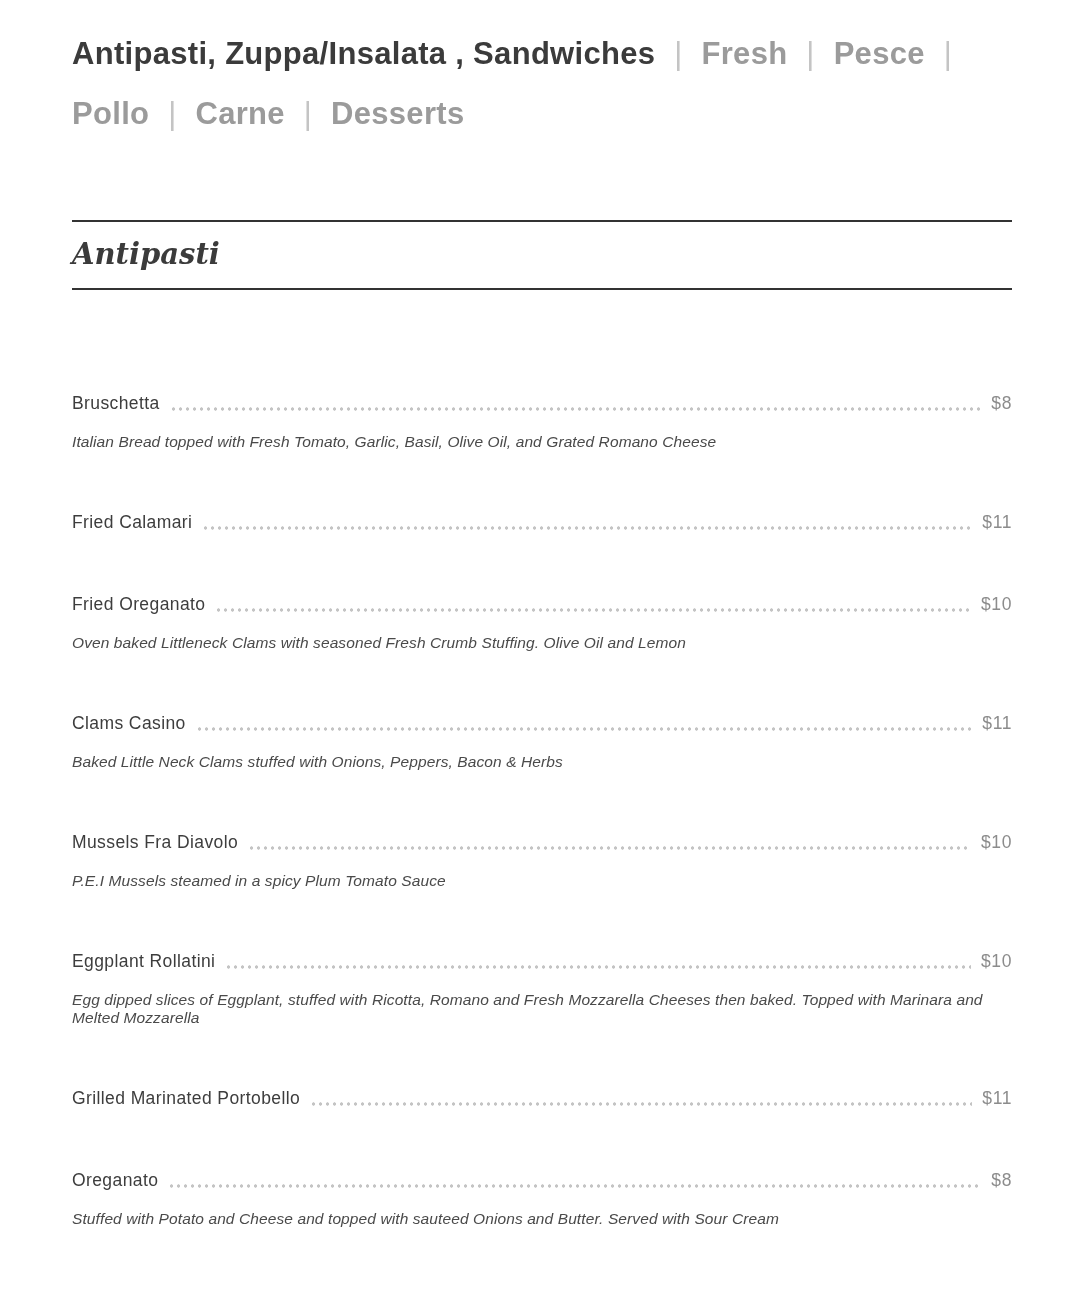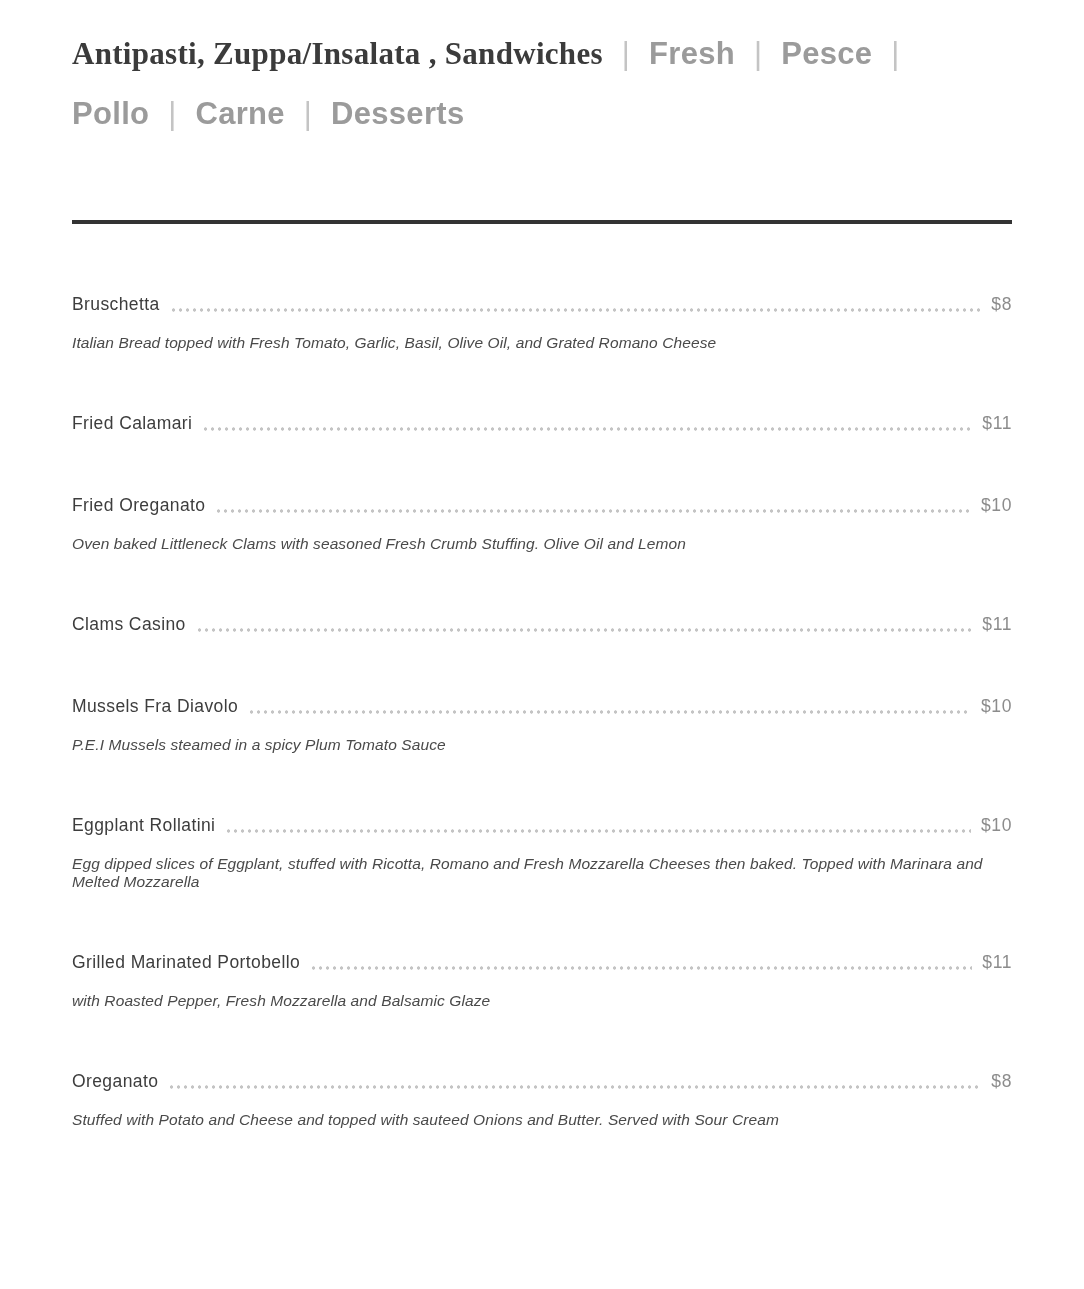--- a/index.html
+++ b/index.html
@@ -11,37 +11,37 @@
     margin: 0 auto;
     padding: 24px 72px 30px 72px;
     background: var(--background, #ffffff);
   }
   .menu-nav {
     font-size: 31px;
     line-height: 60px;
     font-weight: 700;
     letter-spacing: 0.3px;
   }
-  .nav-active { color: var(--text_dark, #3b3b3b); cursor: pointer; font-family: Liberation Serif, serif; }
+  .nav-active { color: var(--text_dark, #3b3b3b); cursor: pointer; }
   .nav-link { color: var(--text_nav_inactive, #9b9b9b); cursor: pointer; text-decoration: none; }
   .nav-sep { color: var(--separator, #c4c4c4); font-weight: 400; padding: 0 10px; }
   .rule {
     border: none;
     border-top: 2px solid var(--rule, #333333);
   }
   .rule-top { margin-top: 76px; }
   .section-title {
     font-family: "DejaVu Serif", serif;
     font-style: italic;
     font-weight: 700;
     font-size: 29px;
     color: var(--text_dark, #3b3b3b);
     padding: 15px 0 17px 0;
   }
-  .items { margin-top: 70px; }
+  .items { margin-top: 103px; }
   .menu-item { margin-bottom: 61px; }
   .item-row {
     display: flex;
     align-items: baseline;
     font-size: 17.5px;
   }
   .item-name {
     color: var(--item_name, #3d3d3d);
     letter-spacing: 0.4px;
     white-space: nowrap;
@@ -84,20 +84,21 @@
     <br>
     <a class="nav-link">Pollo</a>
     <span class="nav-sep">|</span>
     <a class="nav-link">Carne</a>
     <span class="nav-sep">|</span>
     <a class="nav-link">Desserts</a>
   </nav>
 
   <section>
     <hr class="rule rule-top">
+    <h2 class="section-title">Antipasti</h2>
     <hr class="rule">
 
     <div class="items" id="items">
       <div class="menu-item">
         <div class="item-row">
           <span class="item-name">Bruschetta</span>
           <span class="leader"></span>
           <span class="item-price">$8</span>
         </div>
         <div class="item-desc">Italian Bread topped with Fresh Tomato, Garlic, Basil, Olive Oil, and Grated Romano Cheese</div>
@@ -119,20 +120,21 @@
         </div>
         <div class="item-desc">Oven baked Littleneck Clams with seasoned Fresh Crumb Stuffing. Olive Oil and Lemon</div>
       </div>
 
       <div class="menu-item">
         <div class="item-row">
           <span class="item-name">Clams Casino</span>
           <span class="leader"></span>
           <span class="item-price">$11</span>
         </div>
+        <div class="item-desc">Baked Little Neck Clams stuffed with Onions, Peppers, Bacon &amp; Herbs</div>
       </div>
 
       <div class="menu-item">
         <div class="item-row">
           <span class="item-name">Mussels Fra Diavolo</span>
           <span class="leader"></span>
           <span class="item-price">$10</span>
         </div>
         <div class="item-desc">P.E.I Mussels steamed in a spicy Plum Tomato Sauce</div>
       </div>
@@ -145,21 +147,20 @@
         </div>
         <div class="item-desc">Egg dipped slices of Eggplant, stuffed with Ricotta, Romano and Fresh Mozzarella Cheeses then baked. Topped with Marinara and Melted Mozzarella</div>
       </div>
 
       <div class="menu-item">
         <div class="item-row">
           <span class="item-name">Grilled Marinated Portobello</span>
           <span class="leader"></span>
           <span class="item-price">$11</span>
         </div>
-        <div class="item-desc">with Roasted Pepper, Fresh Mozzarella and Balsamic Glaze</div>
       </div>
 
       <div class="menu-item">
         <div class="item-row">
           <span class="item-name">Oreganato</span>
           <span class="leader"></span>
           <span class="item-price">$8</span>
         </div>
         <div class="item-desc">Stuffed with Potato and Cheese and topped with sauteed Onions and Butter. Served with Sour Cream</div>
       </div>

